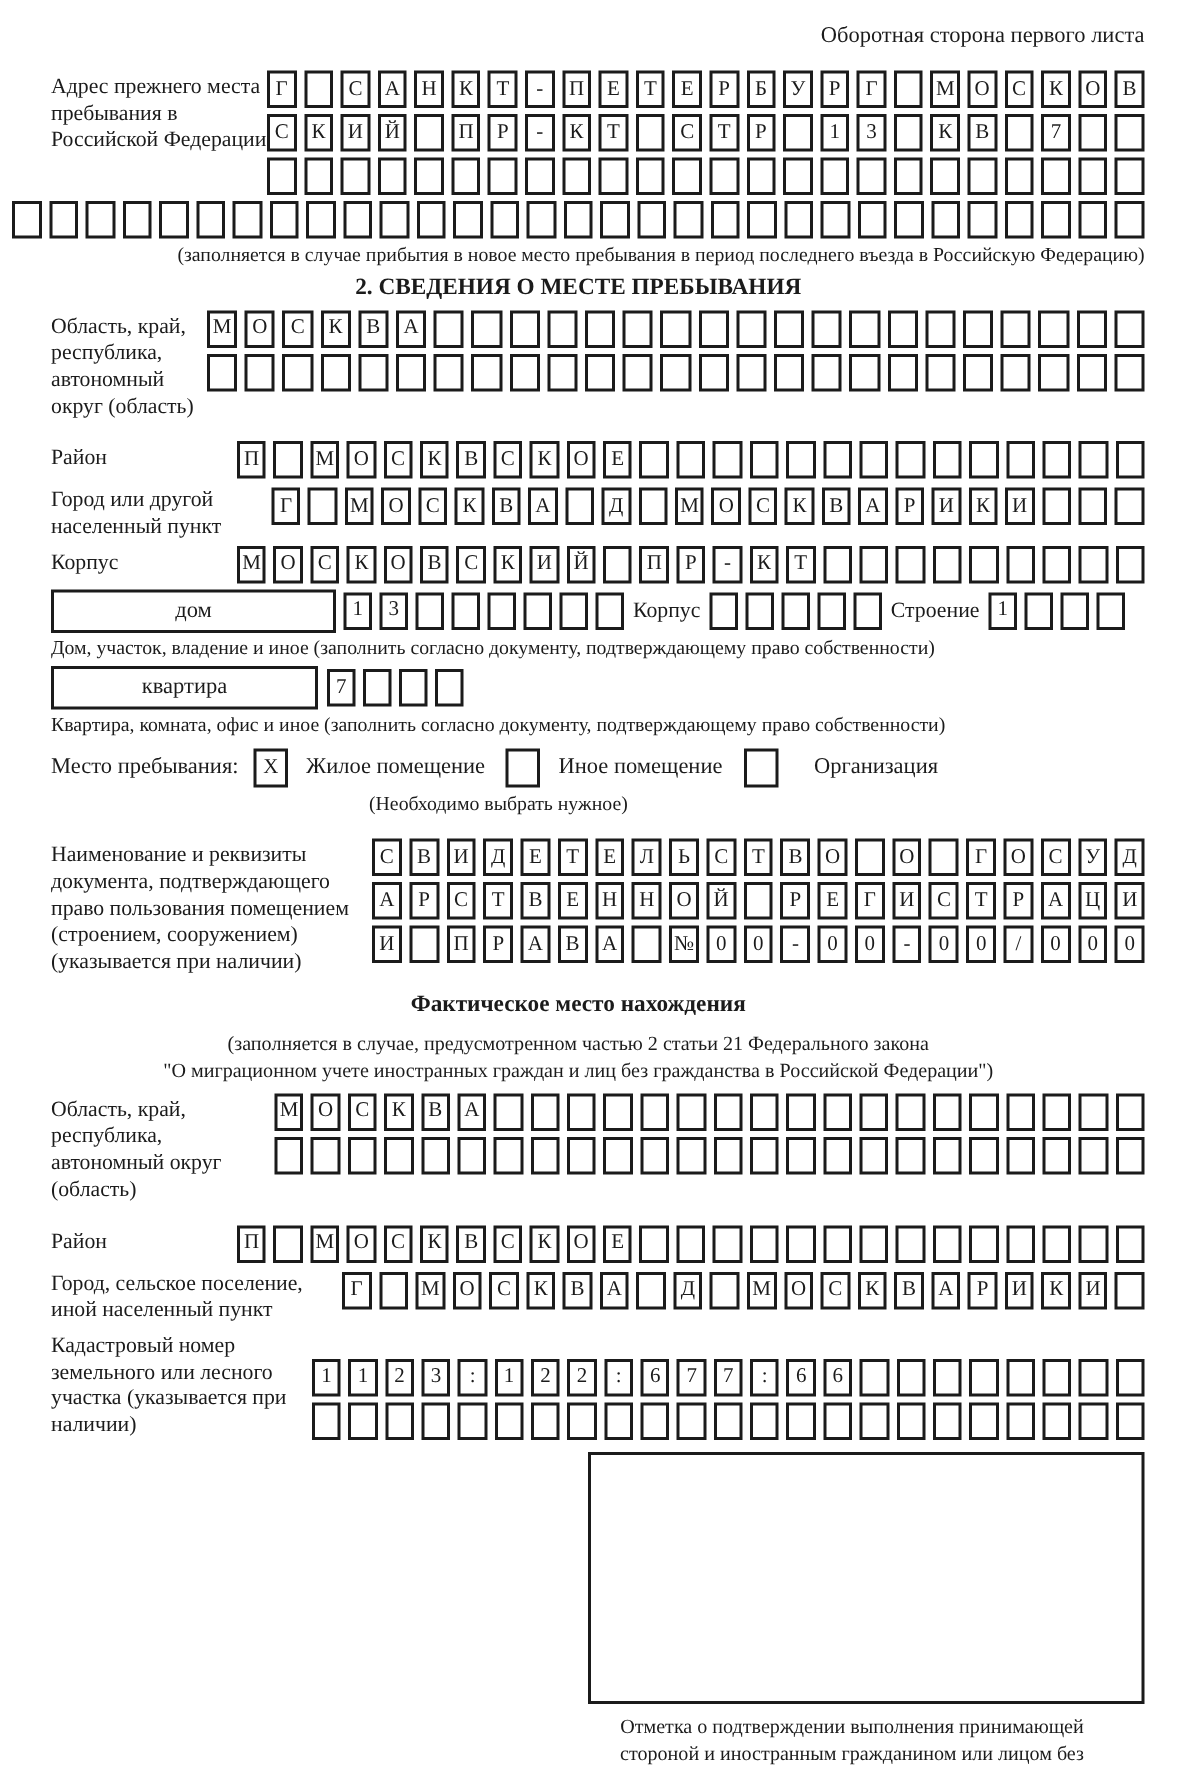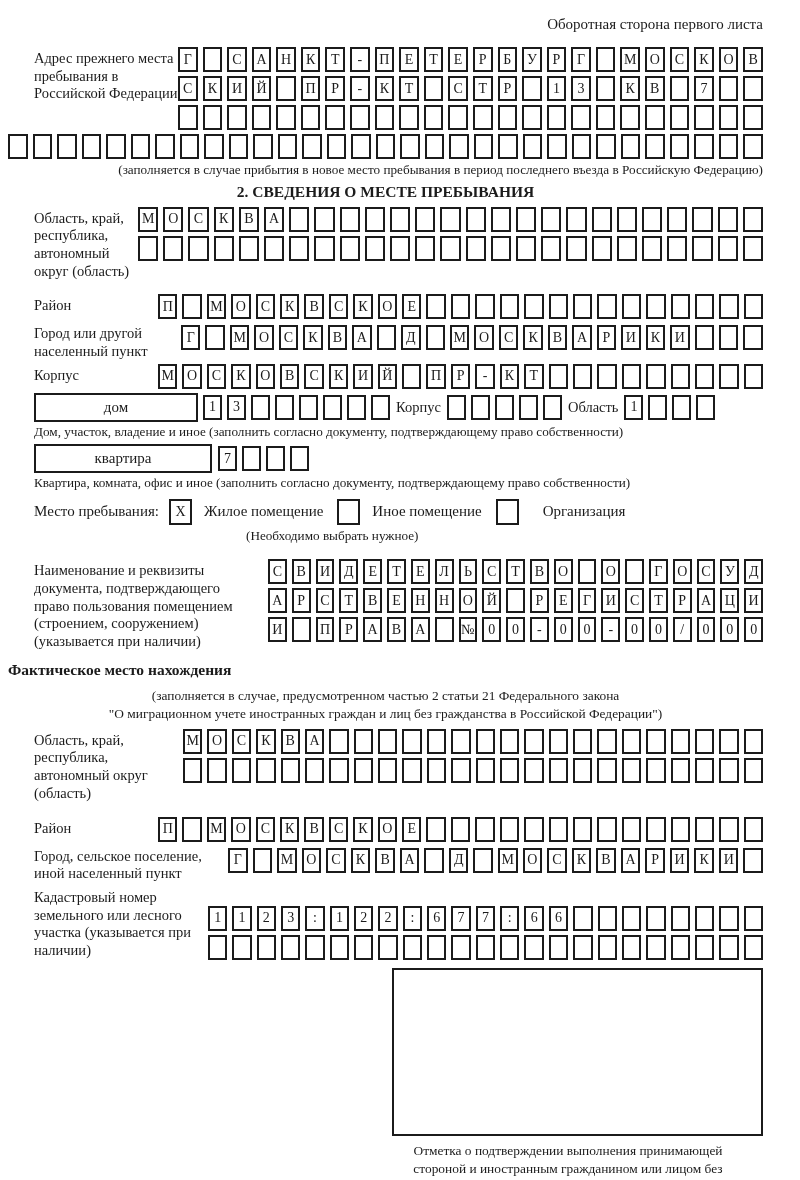--- a/index.html
+++ b/index.html
@@ -39,34 +39,34 @@
   .hint.lpad { padding-left: 26px; }
   .hint.center { text-align: right; padding-left: 0; }
   .sec-title { text-align: center; font-weight: bold; font-size: 15.5px; margin: 4px 0 6px; }
 
   .inline-row { display: flex; align-items: center; margin: 4px 0 2px; }
   .bigbox {
     border: 2px solid #1b1b1b; height: 29px;
     display: flex; align-items: center; justify-content: center;
     font-size: 15px; margin-left: 26px; flex: 0 0 auto;
   }
-  .bb-dom { width: 164px; margin-right: 5px; }
+  .bb-dom { width: 190px; margin-right: 5px; }
   .bb-kv  { width: 178px; margin-right: 6px; }
   .mid-label { font-size: 14.5px; padding: 0 6px; white-space: nowrap; }
 
   .stay-row { display: flex; align-items: center; margin: 7px 0 2px; font-size: 15px; }
   .stay-row .lead { padding-left: 26px; margin-right: 10px; }
   .checkbox {
     width: 23px; height: 26px; border: 2px solid #1b1b1b; flex: 0 0 auto;
     display: flex; align-items: center; justify-content: center; font-size: 14px;
   }
   .opt-label { margin: 0 14px 0 12px; }
   .hint.choose { padding-left: 238px; margin: 3px 0 14px; }
 
-  .fact-title { font-weight: bold; font-size: 15.5px; margin: 10px 0 8px; }
+  .fact-title { text-align: center; font-weight: bold; font-size: 15.5px; margin: 10px 0 8px; }
   .fact-hint { text-align: center; font-size: 13.4px; line-height: 1.35; }
   .push20 { padding-top: 20px; }
 
   .markbox {
     margin: 8px 0 6px 384px; width: 371px; height: 168px;
     border: 2px solid #1b1b1b; background: #fff;
   }
   .markcap { margin-left: 348px; width: 424px; text-align: center;
     font-size: 13.4px; line-height: 1.34; }
 </style>
@@ -357,21 +357,21 @@
       <span class="cell"></span>
     </div>
   <span class="mid-label">Корпус</span>
   <div class="cells fixed">
       <span class="cell"></span>
       <span class="cell"></span>
       <span class="cell"></span>
       <span class="cell"></span>
       <span class="cell"></span>
     </div>
-  <span class="mid-label">Область</span>
+  <span class="mid-label">Строение</span>
   <div class="cells fixed">
       <span class="cell">1</span>
       <span class="cell"></span>
       <span class="cell"></span>
       <span class="cell"></span>
     </div>
 </div>
 <div class="hint lpad">Дом, участок, владение и иное (заполнить согласно документу, подтверждающему право собственности)</div>
 
 <div class="inline-row">
@@ -389,21 +389,21 @@
   <span class="lead">Место пребывания:</span>
   <span class="checkbox">X</span>
   <span class="opt-label">Жилое помещение</span>
   <span class="checkbox"></span>
   <span class="opt-label">Иное помещение</span>
   <span class="checkbox"></span>
   <span class="opt-label" style="margin-left:24px;">Организация</span>
 </div>
 <div class="hint choose">(Необходимо выбрать нужное)</div>
 
-<div class="frow" style="margin-top:15px;gap:20px;">
+<div class="frow" style="margin-top:15px;">
   <div class="flabel lw240">Наименование и реквизиты документа, подтверждающего право пользования помещением (строением, сооружением) (указывается при наличии)</div>
   <div class="rows">
     <div class="cells">
         <span class="cell">С</span>
         <span class="cell">В</span>
         <span class="cell">И</span>
         <span class="cell">Д</span>
         <span class="cell">Е</span>
         <span class="cell">Т</span>
         <span class="cell">Е</span>

